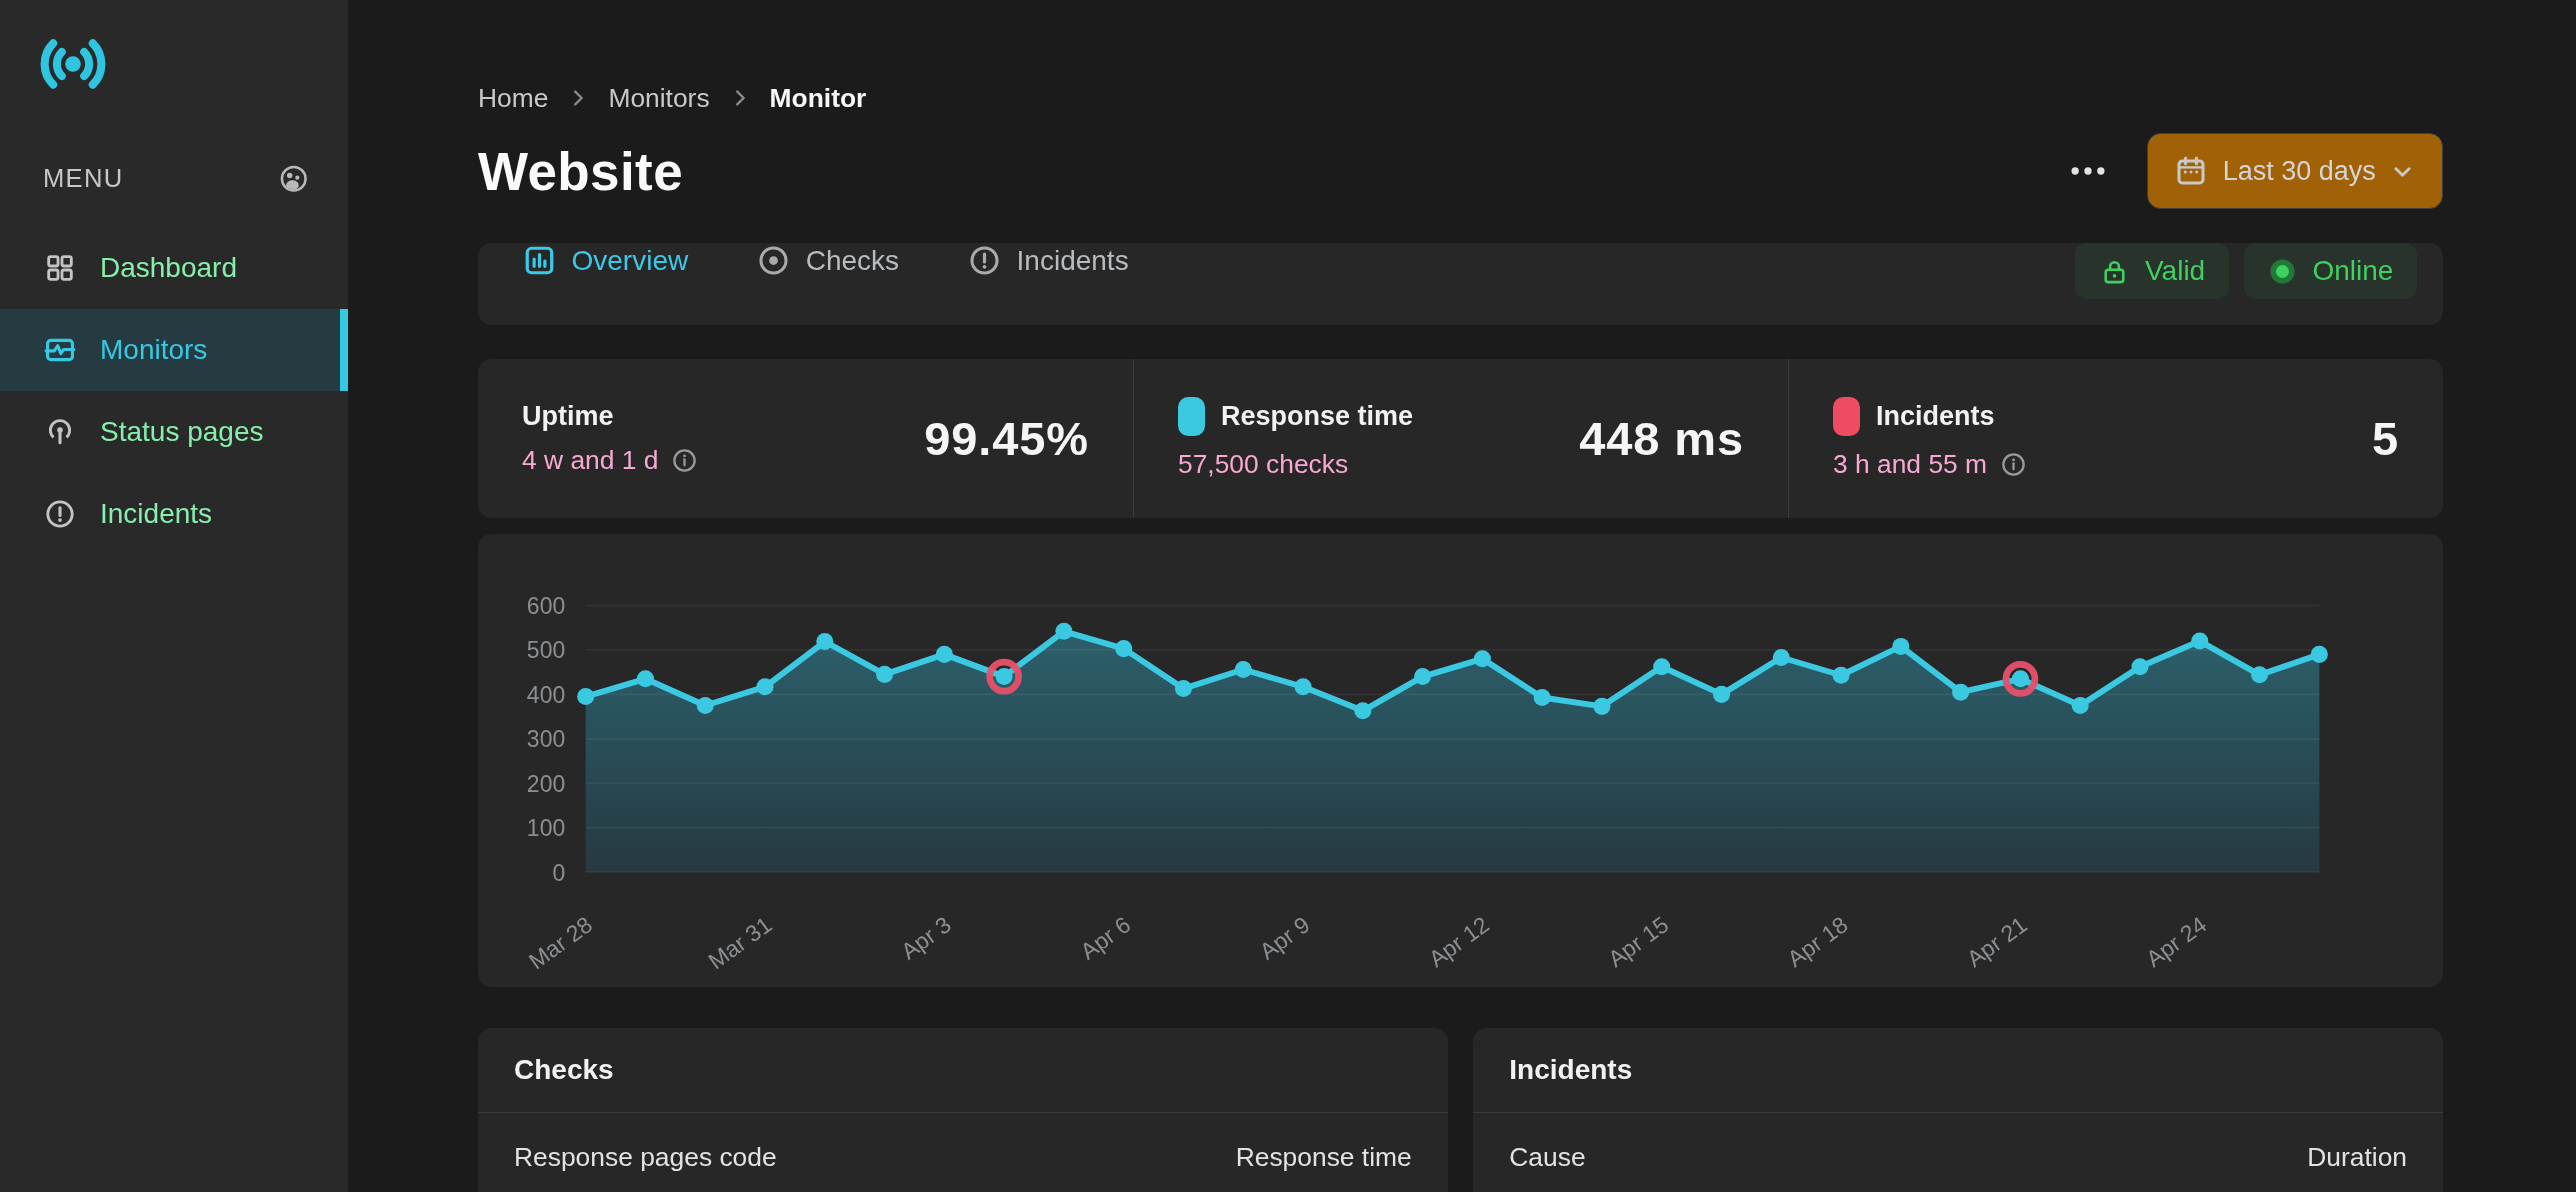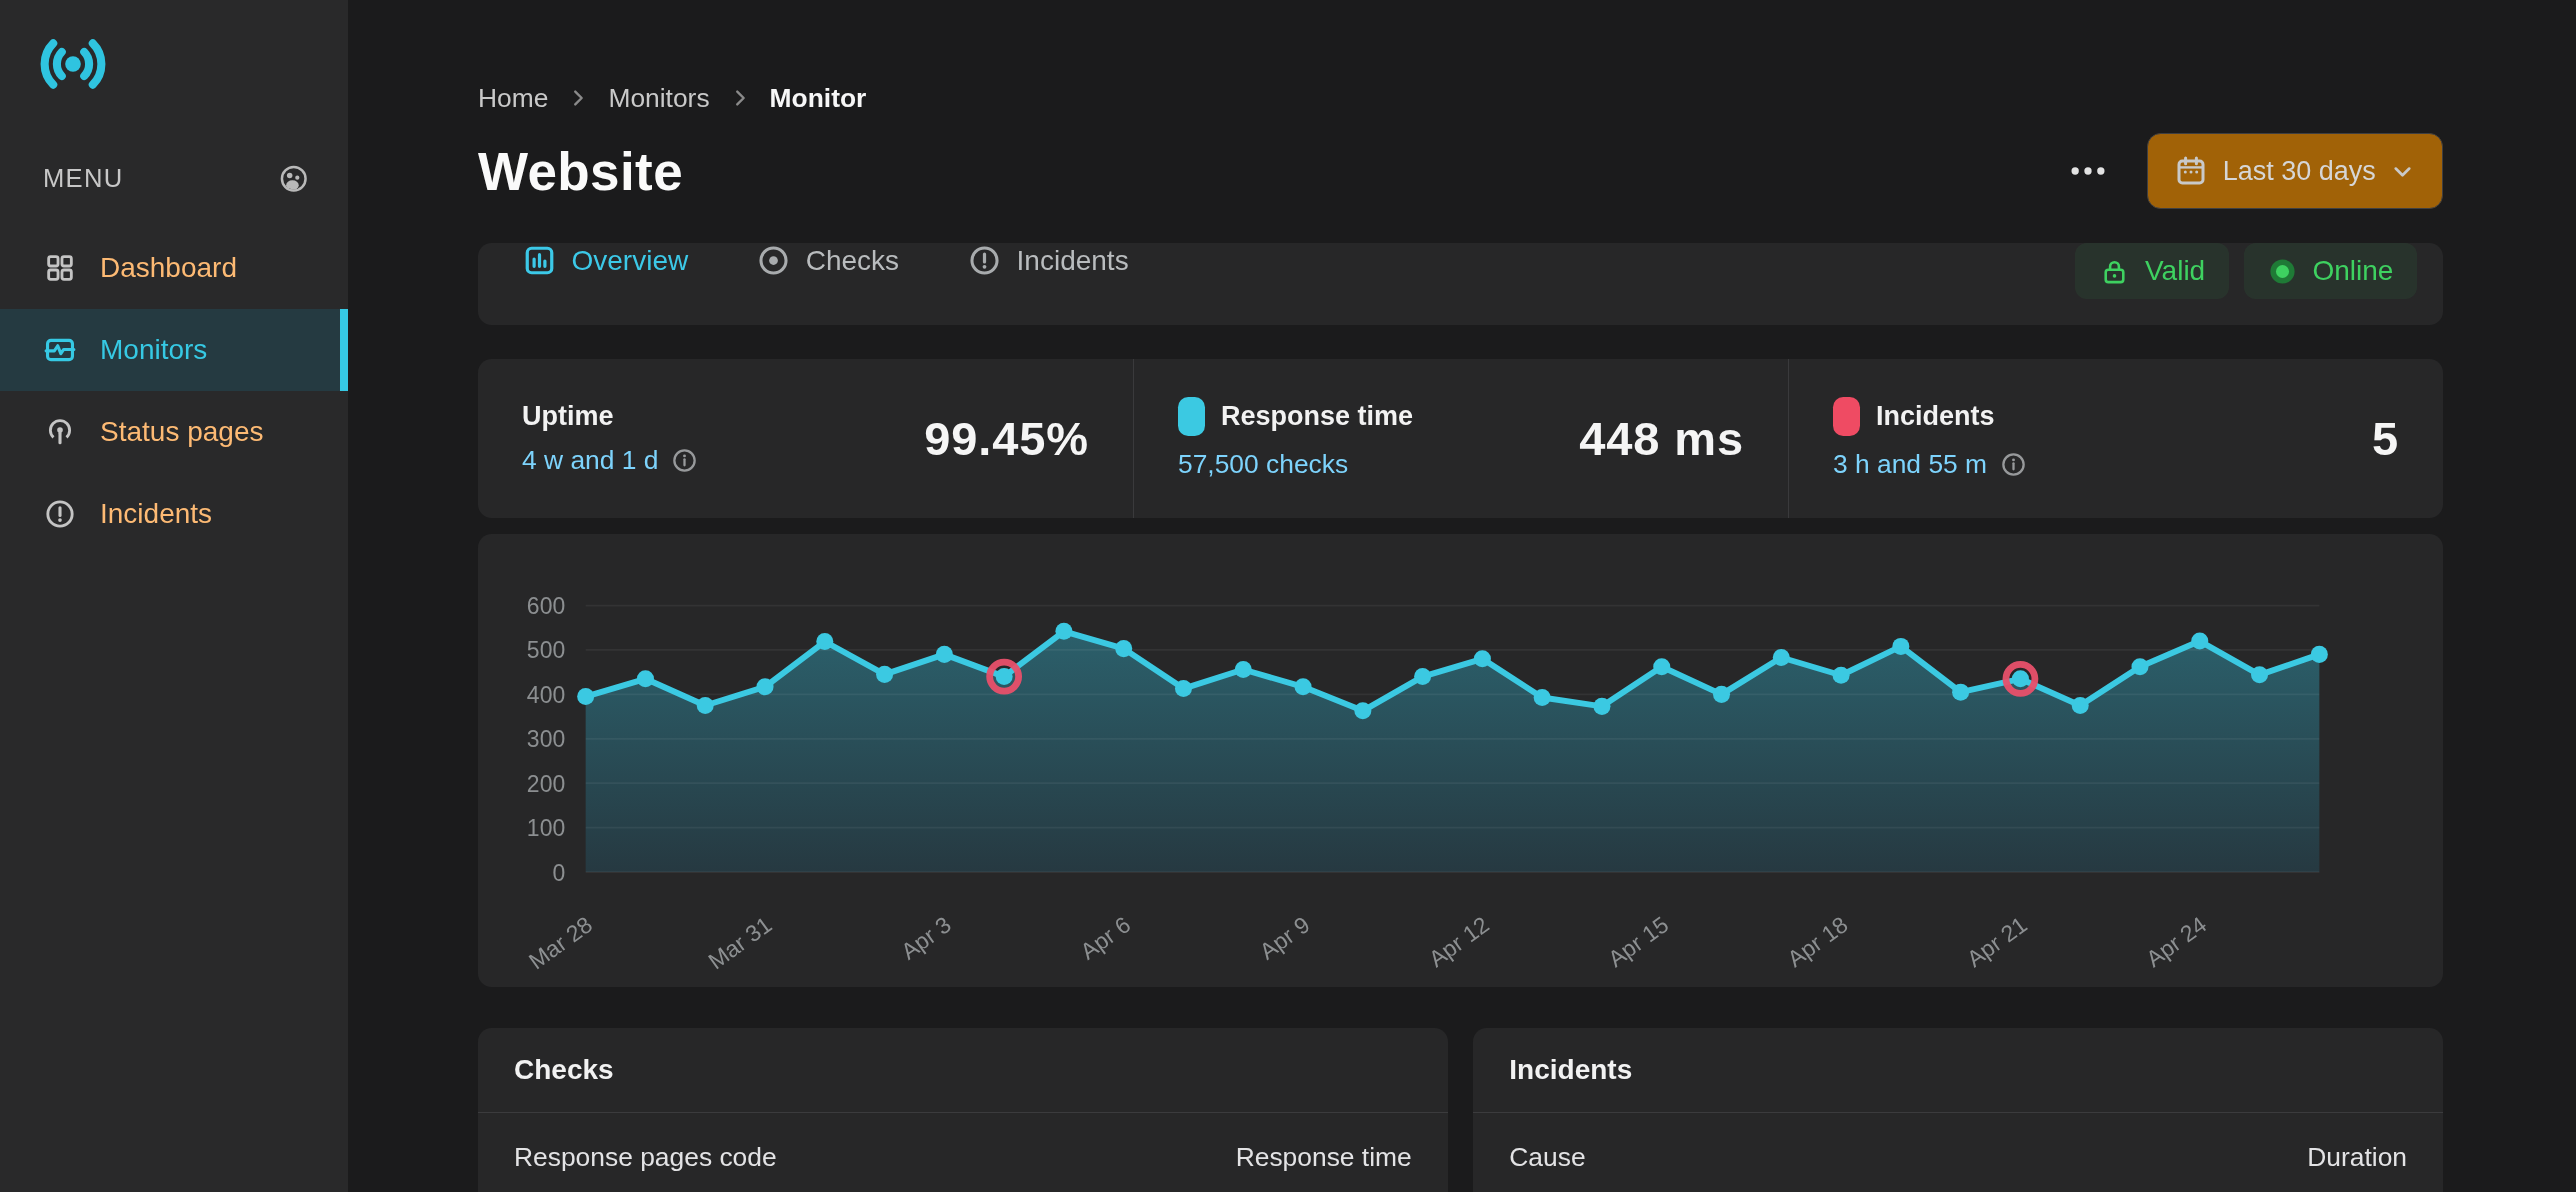--- a/index.html
+++ b/index.html
@@ -17,21 +17,21 @@
   }
   .logo-wrap { margin:28px 0 0 37px; width:72px; height:72px; }
   .menu-row {
     margin-top:63px; padding:0 39px 0 43px; height:31px;
     display:flex; align-items:center; justify-content:space-between;
   }
   .menu-label { font-size:25.6px; letter-spacing:1.3px; color:#c7c7c7; font-weight:500; }
   .nav { margin-top:33px; display:flex; flex-direction:column; }
   .nav-item {
     height:82px; display:flex; align-items:center; padding-left:43px;
-    font-size:28px; color:#fdba74; cursor:pointer; position:relative;
+    font-size:28px; color:#86efac; cursor:pointer; position:relative;
   }
   .nav-item .nav-icon { width:34px; height:34px; margin-right:23px; flex:0 0 auto; }
   .nav-item.active { background:#253a41; color:#36c9e4; }
   .nav-item.active::after {
     content:""; position:absolute; right:0; top:0; bottom:0; width:7.7px; background:#36c9e4;
   }
   
   .main { flex:1; padding:82px 133px 0 130px; }
   .breadcrumb { display:flex; align-items:center; gap:19px; font-size:26.4px; color:#c9c9c9; height:32px; }
   .crumb { cursor:pointer; }
@@ -61,21 +61,21 @@
     display:flex; align-items:center; gap:15px; color:#3ed160; font-size:28px; cursor:default;
   }
   
   .stats { margin-top:34px; height:159px; display:grid; grid-template-columns:1fr 1fr 1fr; }
   .stat { padding:0 44px; display:flex; align-items:center; }
   .stat + .stat { border-left:1.7px solid #3a3a3c; }
   .stat-left { display:flex; flex-direction:column; gap:12.8px; }
   .stat-title-row { display:flex; align-items:center; gap:16px; }
   .stat-swatch { width:27px; height:39px; border-radius:10.2px; }
   .stat-title { font-size:27px; font-weight:700; color:#f2f2f2; }
-  .stat-sub { display:flex; align-items:center; gap:12px; font-size:26.4px; color:#7dd3fc; }
+  .stat-sub { display:flex; align-items:center; gap:12px; font-size:26.4px; color:#f9a8d4; }
   .stat-value { margin-left:auto; font-size:47px; font-weight:700; color:#f5f5f5; letter-spacing:0.9px; }
   
   .chart-card { margin-top:16px; height:453px; position:relative; }
   .chart-card svg.chart-svg { position:absolute; left:0; top:0; }
   
   .tables-row { margin-top:41px; display:flex; gap:25.6px; }
   .tcard { flex:1; border-radius:13.6px 13.6px 0 0; height:221px; overflow:hidden; }
   .tcard-head { height:85px; display:flex; align-items:center; padding:0 36px; font-size:28px; font-weight:700; color:#f2f2f2; border-bottom:1.7px solid #3b3b3d; }
   .tcard-cols { height:89px; display:flex; align-items:center; justify-content:space-between; padding:0 36px; font-size:26.4px; color:#e3e3e5; }
   .icon { display:block; }

